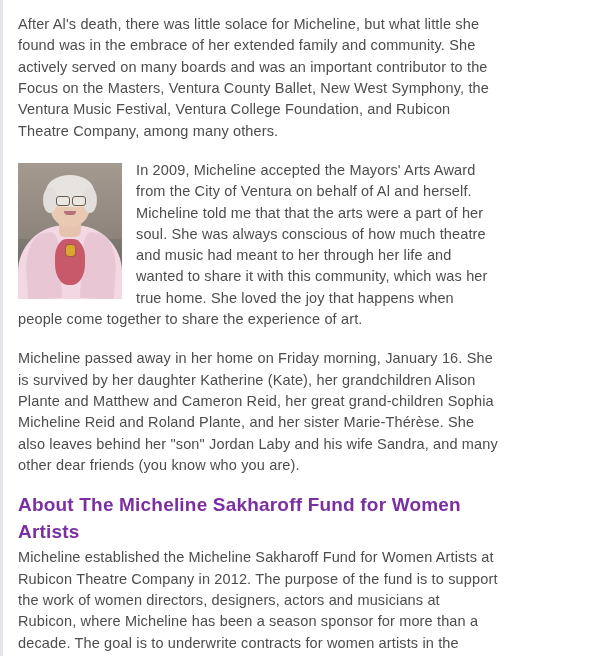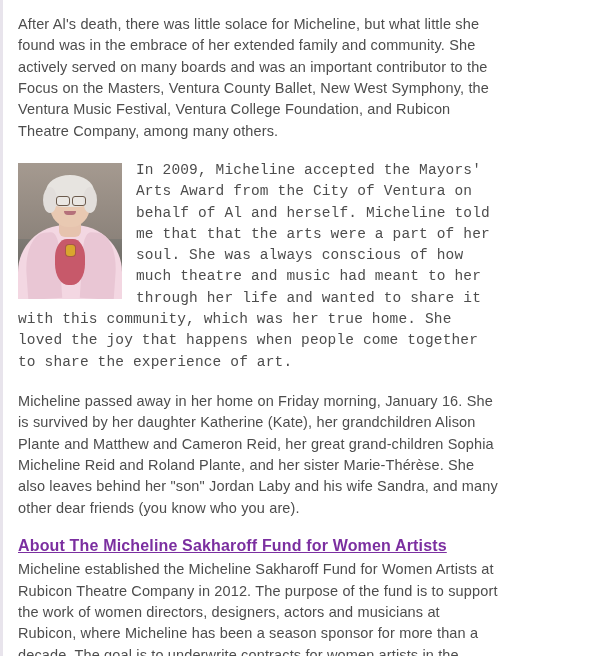--- a/index.html
+++ b/index.html
@@ -189,30 +189,28 @@
     height: 11px;
     background: #d9a62e;
     border-radius: 3px;
     box-shadow: 0 0 0 1px rgba(120,90,20,0.4);
   }
   .photo-text {
     font-size: 14.5px;
     line-height: 1.47;
     color: #4d4d4d;
     margin: 0;
-    font-family: Liberation Mono, monospace;
   }
   h2.section-heading {
-    font-size: 16px;
+    font-size: 19px;
     font-weight: bold;
     color: #7b2fa0;
     margin: 0 0 2px 0;
     line-height: 1.4;
     letter-spacing: 0.01em;
-    text-decoration: underline;
   }
   .fund-para {
     margin-bottom: 16px;
   }
 </style>
 </head>
 <body>
 
 <div class="page">
 

